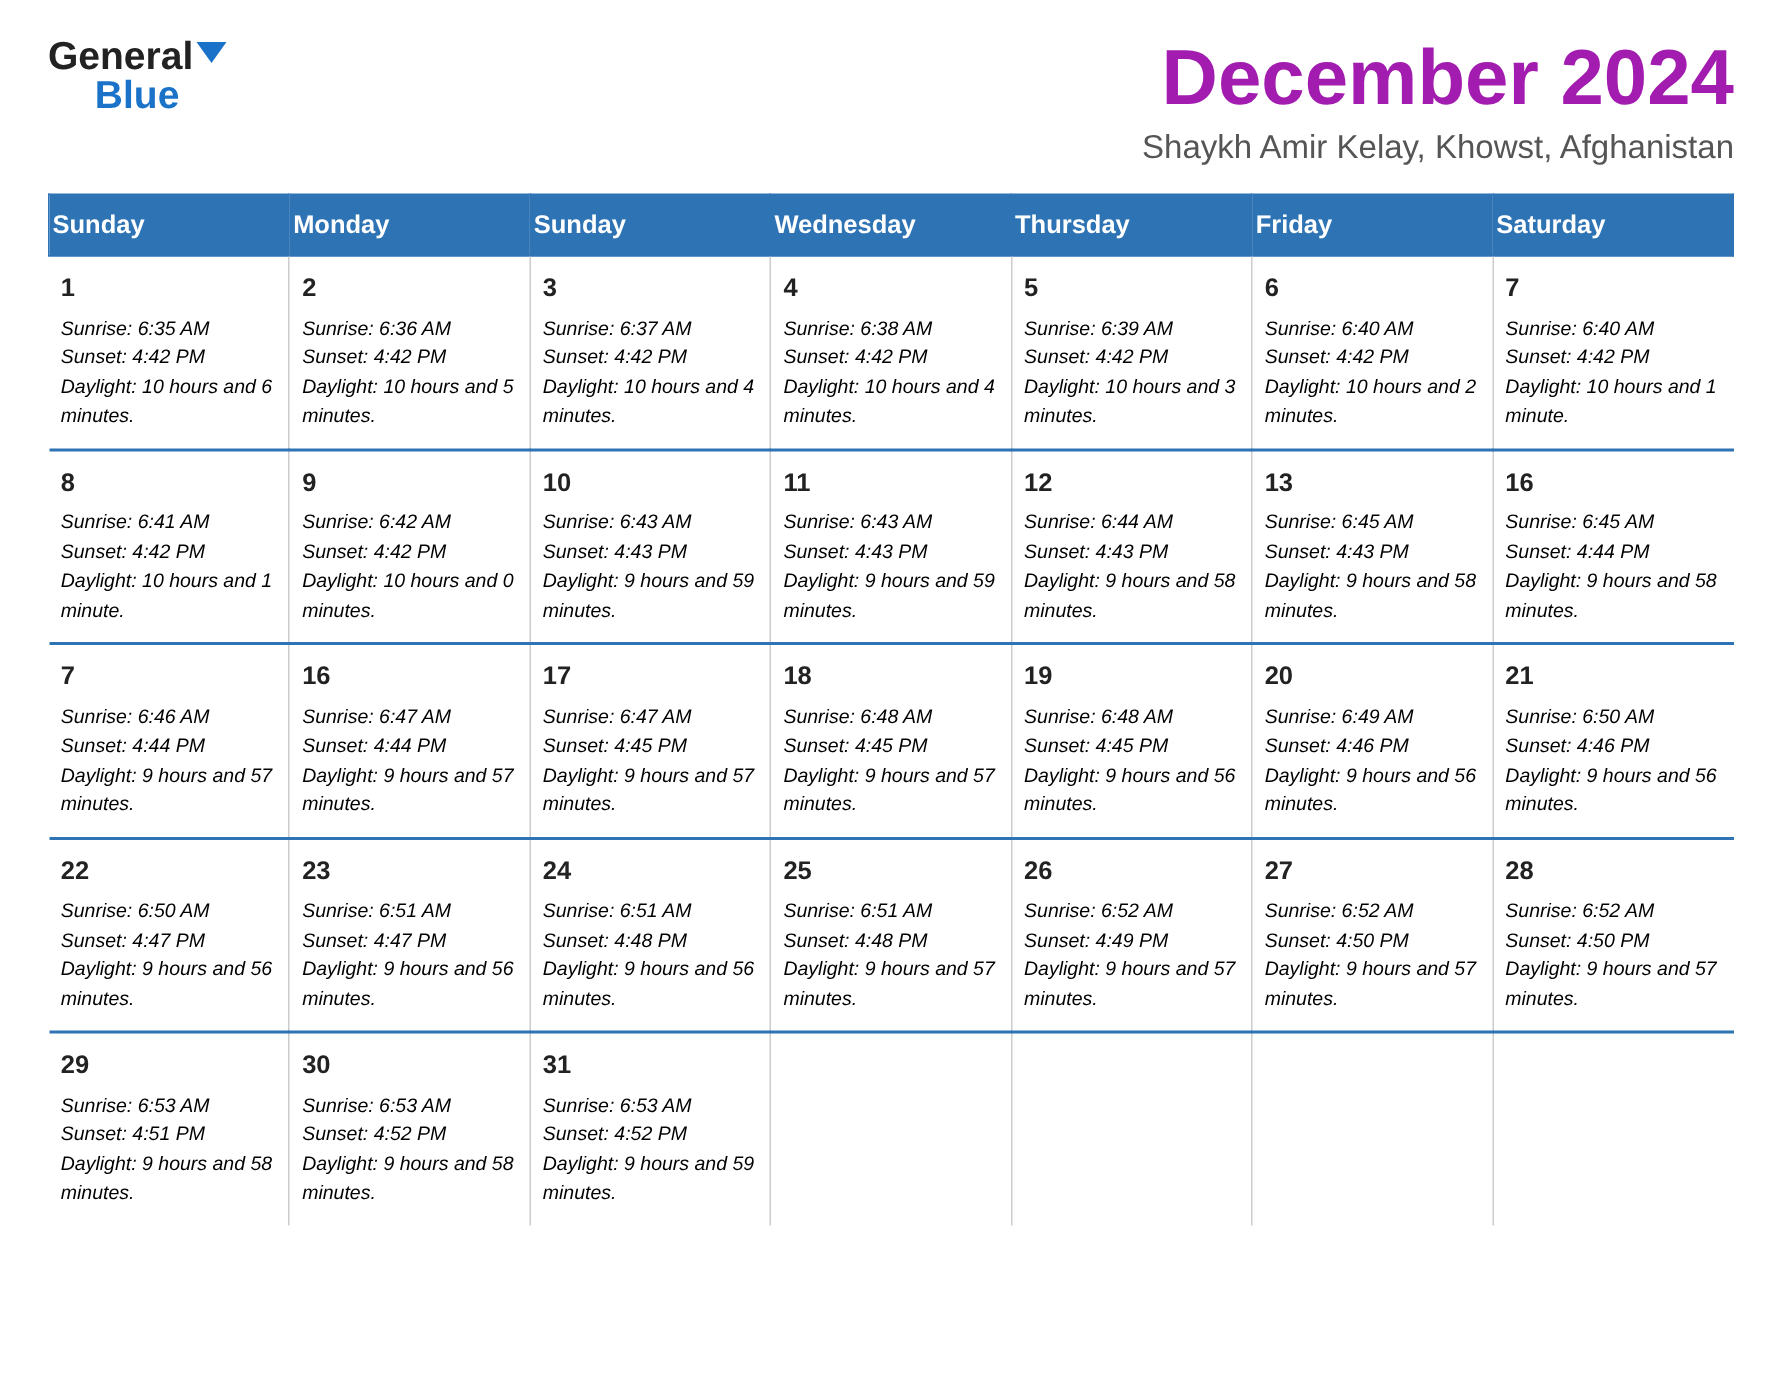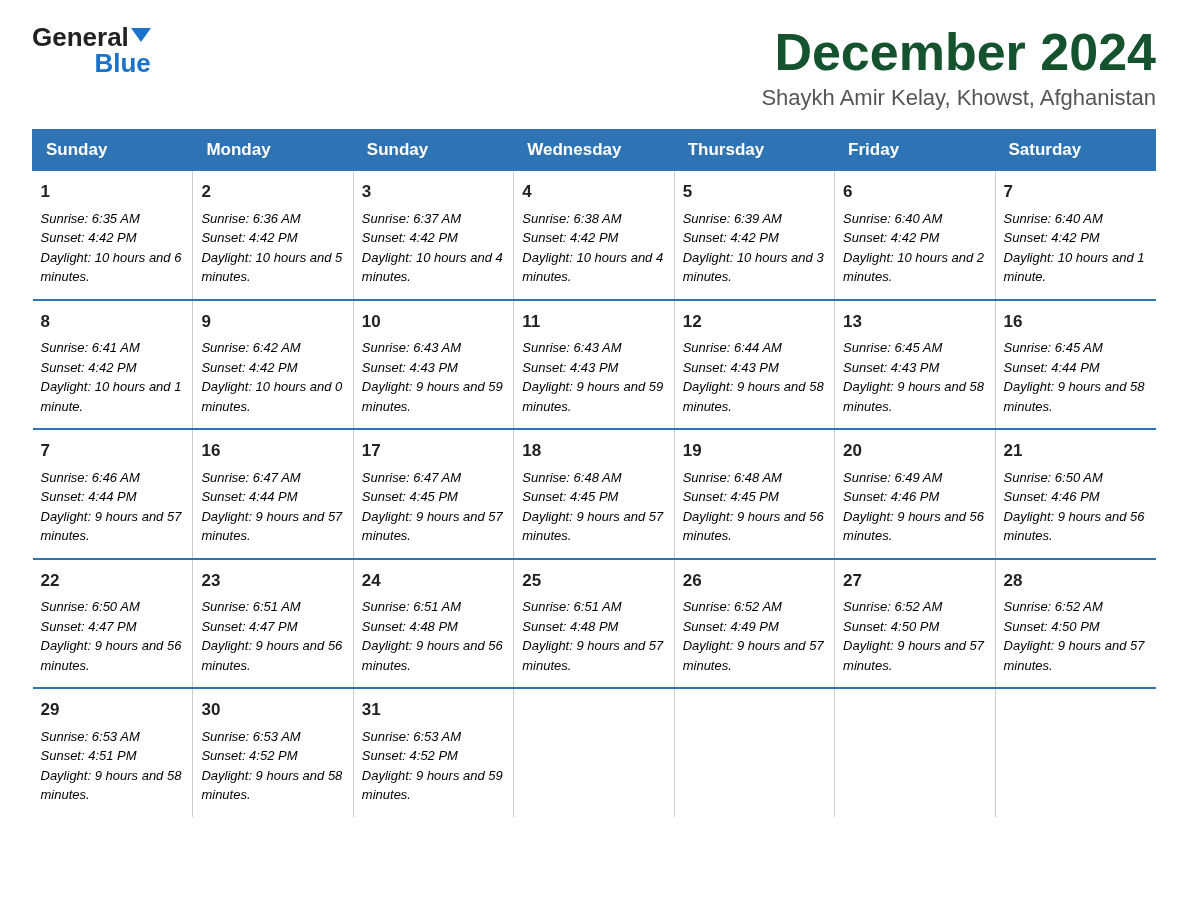--- a/index.html
+++ b/index.html
@@ -12,21 +12,21 @@
     }
     .header-area {
       display: flex;
       justify-content: space-between;
       align-items: flex-start;
       margin-bottom: 18px;
     }
     .logo {
       display: flex;
       flex-direction: column;
-      align-items: flex-end;
+      align-items: center;
     }
     .logo-general {
       font-size: 26px;
       font-weight: bold;
       color: #222;
       line-height: 1;
     }
     .logo-blue {
       font-size: 26px;
       font-weight: bold;
@@ -48,41 +48,41 @@
     .logo-line {
       display: flex;
       align-items: center;
     }
     .title-area {
       text-align: right;
     }
     .calendar-title {
       font-size: 52px;
       font-weight: bold;
-      color: #14532d;
+      color: #a21caf;
       line-height: 1.1;
     }
     .calendar-subtitle {
       font-size: 22px;
       color: #555;
       margin-top: 4px;
     }
     table {
       width: 100%;
       border-collapse: collapse;
       table-layout: fixed;
     }
     thead tr {
       background: #2e74b5;
     }
     thead th {
       color: #fff;
       font-size: 17px;
       font-weight: 600;
-      padding: 10px 13px;
+      padding: 10px 2px;
       text-align: left;
       border: 1px solid #2e74b5;
     }
     tbody tr {
       border-bottom: 2px solid #2e74b5;
     }
     tbody td {
       vertical-align: top;
       padding: 8px 8px 12px 8px;
       font-size: 13px;

